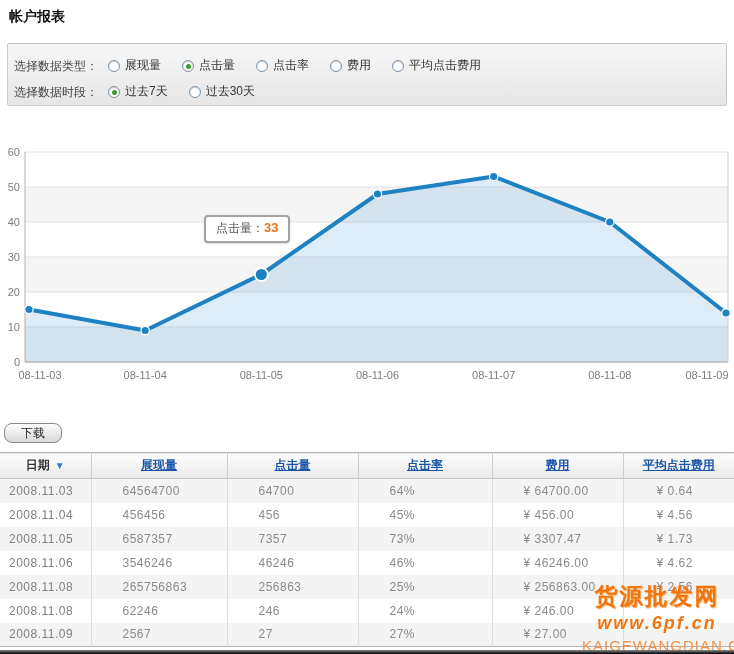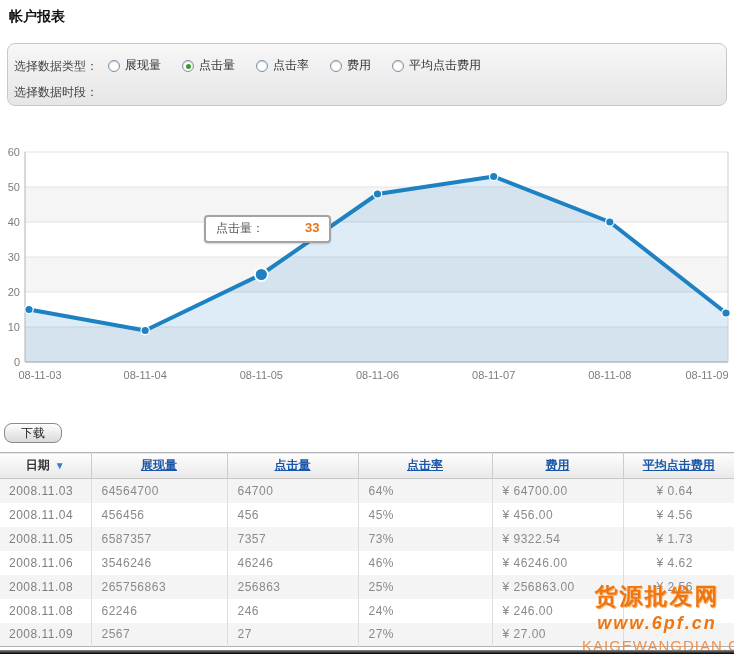--- a/index.html
+++ b/index.html
@@ -4,59 +4,59 @@
 <style>
   * { margin:0; padding:0; box-sizing:border-box; }
   body { background:#fff; font-family:"Liberation Sans","DejaVu Sans",sans-serif; }
   .page { position:relative; width:734px; height:654px; background:#fff; overflow:hidden; }
 
   
   .page-title { position:absolute; left:9px; top:8px; font-size:14px; font-weight:bold; color:#111; }
 
   
   .filter-panel { position:absolute; left:7px; top:43px; width:720px; height:63px;
-    border:1px solid #c9c9c9; border-radius:8px;
+    border:1px solid #c9c9c9; border-radius:2px;
     background:linear-gradient(#f7f7f7,#e6e6e6); padding:9px 0 0 6px; }
   .filter-row { height:26px; display:flex; align-items:center; font-size:12px; color:#333; }
   .filter-label { margin-right:10px; color:#444; }
   .radio-item { display:inline-flex; align-items:center; margin-right:21px; cursor:pointer; }
   .radio { width:12px; height:12px; border:1px solid #7d94aa; border-radius:50%;
     background:radial-gradient(#fff 55%,#dfe7ee); display:inline-block; position:relative;
     box-shadow:inset 0 1px 1px rgba(0,0,0,.18); }
   .radio.sel::after { content:""; position:absolute; left:3px; top:3px; width:5px; height:5px;
     border-radius:50%; background:#3c9b2d; }
   .radio-label { margin-left:5px; }
 
   
   .chart-wrap { position:absolute; left:0; top:140px; width:734px; height:245px; }
   .tooltip { position:absolute; left:204px; top:75px; background:#fff;
     border:2px solid #a3a3a3; border-radius:4px; padding:3px 10px 4px 10px;
     font-size:12px; color:#555; box-shadow:0 1px 2px rgba(0,0,0,.15); white-space:nowrap; }
-  .tooltip .tt-value { color:#e8731a; font-weight:bold; font-size:13px;margin-left:41px; }
+  .tooltip .tt-value { color:#e8731a; font-weight:bold; font-size:13px; }
 
   
   .download-btn { position:absolute; left:4px; top:423px; height:20px; padding:0 16px;
     font-size:12px; color:#222; border:1px solid #8a8a8a; border-radius:8px;
     background:linear-gradient(#fefefe,#d9d9d9); cursor:pointer;
     font-family:"Liberation Sans","DejaVu Sans",sans-serif; }
 
   
   .report-table { position:absolute; left:0; top:452px; width:734px; border-collapse:collapse;
     font-size:12px; table-layout:fixed; }
   .report-table thead tr { height:26px;
     background:linear-gradient(#fdfdfd,#e9e9e9);
     border-top:1px solid #b3b3b3; border-bottom:1px solid #c6c6c6; }
   .report-table th { font-weight:bold; text-align:center; border-left:1px solid #ccc; }
   .report-table th:first-child { border-left:none; }
   .report-table th a { color:#1a56a8; text-decoration:underline; cursor:pointer; }
   .th-date { color:#333; }
   .sort-arrow { display:inline-block; margin-left:5px; color:#3b7ac4; font-size:10px; cursor:pointer; }
   .report-table tbody tr { height:24px; background:#fff; }
   .report-table tbody tr.stripe { background:#f4f4f4; }
-  .report-table td { color:#8a8a8a; border-left:1px solid #ddd; padding-left:10px;
+  .report-table td { color:#8a8a8a; border-left:1px solid #ddd; padding-left:31px;
     letter-spacing:0.5px; }
   .report-table td:first-child { border-left:none; padding-left:9px; color:#7f7f7f; }
   .report-table td:last-child { padding-left:33px; }
   .report-table tbody { border-bottom:1px solid #b0b0b0; }
 
   
   .watermark { position:absolute; left:582px; top:585px; width:150px; text-align:center;
     pointer-events:none; color:#f0750f; line-height:1; }
   .wm1 { font-size:23px; font-weight:bold; letter-spacing:2px; text-shadow:1px 1px 0 #f9b46e; }
   .wm2 { font-size:18px; font-weight:bold; font-style:italic; margin-top:6px; letter-spacing:2px; }
@@ -88,20 +88,27 @@
           </span><span class="radio-item">
             <span class="radio"></span>
             <span class="radio-label">费用</span>
           </span><span class="radio-item">
             <span class="radio"></span>
             <span class="radio-label">平均点击费用</span>
           </span></span>
     </div>
     <div class="filter-row">
       <span class="filter-label">选择数据时段：</span>
+      <span id="period-options"><span class="radio-item">
+            <span class="radio sel"></span>
+            <span class="radio-label">过去7天</span>
+          </span><span class="radio-item">
+            <span class="radio"></span>
+            <span class="radio-label">过去30天</span>
+          </span></span>
     </div>
   </div>
 
   <div class="chart-wrap">
     <svg id="chart-svg" width="734" height="245" viewBox="0 0 734 245">
         <rect x="25" y="12" width="703" height="35" fill="#ffffff"></rect>
         <rect x="25" y="47" width="703" height="35" fill="#f5f5f5"></rect>
         <rect x="25" y="82" width="703" height="35" fill="#ffffff"></rect>
         <rect x="25" y="117" width="703" height="35" fill="#f5f5f5"></rect>
         <rect x="25" y="152" width="703" height="35" fill="#ffffff"></rect>
@@ -181,21 +188,21 @@
           <td>456</td>
           <td>45%</td>
           <td>¥ 456.00</td>
           <td>¥ 4.56</td>
         </tr>
         <tr class="stripe">
           <td>2008.11.05</td>
           <td>6587357</td>
           <td>7357</td>
           <td>73%</td>
-          <td>¥ 9322.54</td>
+          <td>¥ 3307.47</td>
           <td>¥ 1.73</td>
         </tr>
         <tr>
           <td>2008.11.06</td>
           <td>3546246</td>
           <td>46246</td>
           <td>46%</td>
           <td>¥ 46246.00</td>
           <td>¥ 4.62</td>
         </tr>

